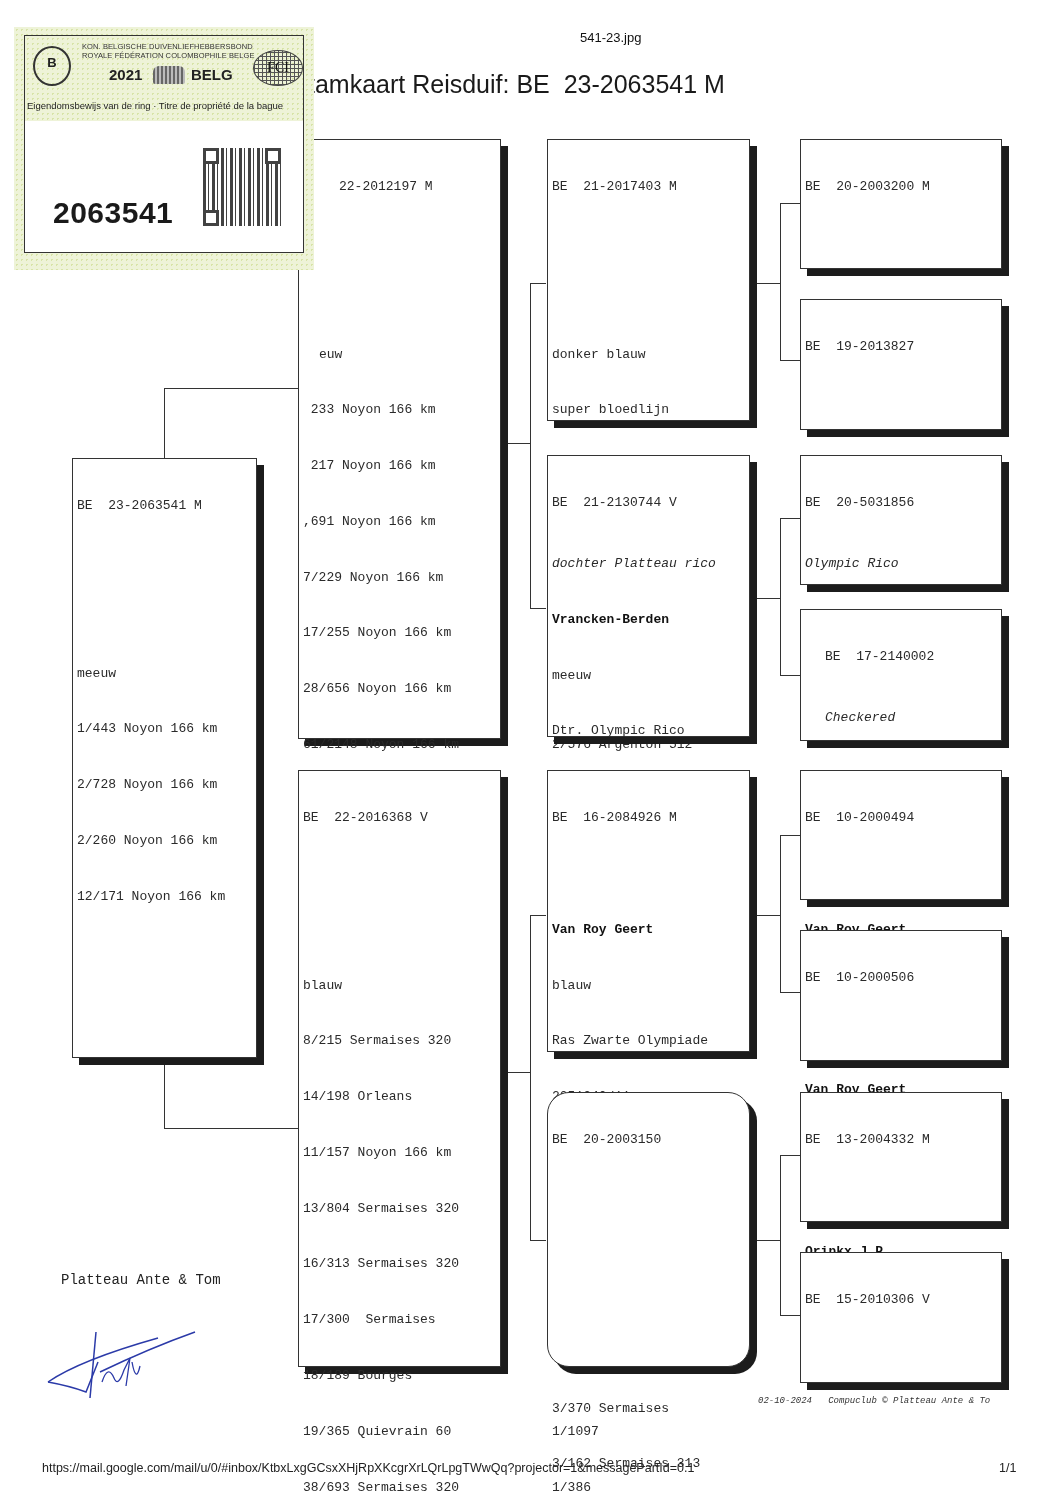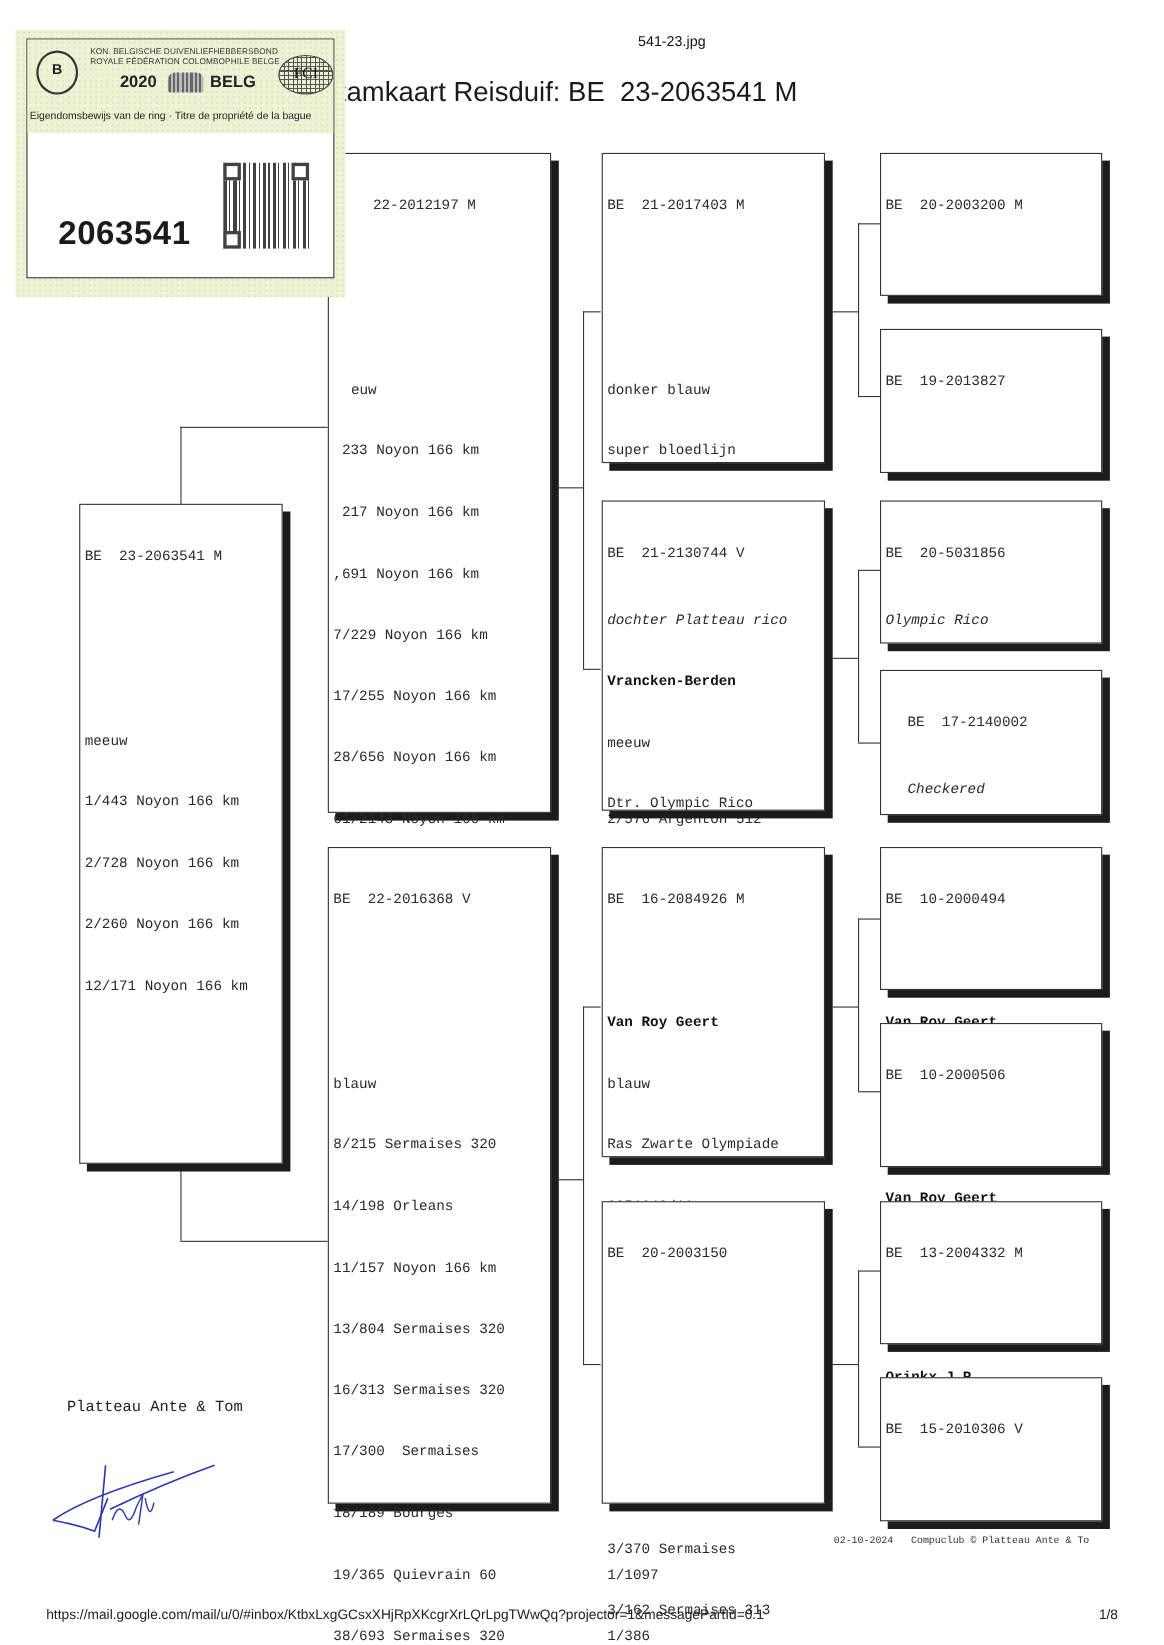--- a/index.html
+++ b/index.html
@@ -98,21 +98,21 @@
   }
   .crown {
     position: absolute; left: 128px; top: 30px; width: 32px; height: 18px;
     border-radius: 6px 6px 2px 2px;
     background: repeating-linear-gradient(90deg, #666 0 2px, #bbb 2px 4px);
   }
   .owner-name {
     left: 61px; top: 1272px; font-size: 14px; color: #222; white-space: pre;
   }
   .footer-credit {
-    left: 758px; top: 1396px; font-size: 9px; color: #333; white-space: pre; text-align: right;
+    left: 758px; top: 1396px; font-size: 9px; font-style: italic; color: #333; white-space: pre; text-align: right;
   }
   .url {
     font-family: "Liberation Sans", sans-serif; font-size: 12.5px; color: #222;
     left: 42px; top: 1461px;
   }
   .pagecount {
     font-family: "Liberation Sans", sans-serif; font-size: 12.5px; color: #222;
     left: 999px; top: 1461px;
   }
   .signature { left: 40px; top: 1320px; }
@@ -248,21 +248,21 @@
   <span class="ln"></span>
   <span class="ln">1ste Olympied 2013</span>
   <span class="ln">Nitra</span>
   <span class="ln">7 x 1ste prize</span>
   <span class="ln"></span>
   <span class="ln">1/1097</span>
   <span class="ln">1/386</span>
   
 </div>
 
-<div class="box" style="left:547px; top:1092px; width:203px; height:275px;">
+<div class="box" style="left:547px; top:1092px; width:203px; height:275px;border-radius:22px;">
   <span class="ring">BE  20-2003150</span>
   <span class="ln"></span>
   <span class="ln"></span>
   <span class="ln"></span>
   <span class="ln" style="min-height:8px;"></span>
   <span class="ln">3/370 Sermaises</span>
   <span class="ln">3/162 Sermaises 313</span>
   
   
   
@@ -338,21 +338,21 @@
   
   
 </div>
 
 <div class="abs card">
   <div class="card-inner">
     <div class="card-top">
       <div class="logo-b">B</div>
       <div class="org1">KON. BELGISCHE DUIVENLIEFHEBBERSBOND</div>
       <div class="org2">ROYALE FÉDÉRATION COLOMBOPHILE BELGE</div>
-      <div class="year">2020</div>
+      <div class="year">2021</div>
       <div class="crown"></div>
       <div class="country">BELG</div>
       <div class="logo-fci">FCI</div>
       <div class="ownership">Eigendomsbewijs van de ring · Titre de propriété de la bague</div>
     </div>
     <div class="ring-number">2063541</div>
     <div class="qr">
         <div class="qr-c"></div>
       </div>
   </div>
@@ -362,13 +362,13 @@
 <svg class="abs signature" width="170" height="80" viewBox="0 0 170 80">
   <path d="M8,62 Q40,40 118,18" stroke="#2b3aa8" stroke-width="1.5" fill="none"></path>
   <path d="M8,62 Q30,66 46,72 L58,42" stroke="#2b3aa8" stroke-width="1.5" fill="none"></path>
   <path d="M56,12 L50,78" stroke="#2b3aa8" stroke-width="1.5" fill="none"></path>
   <path d="M62,62 Q68,44 74,58 Q78,68 84,50 L90,38 L86,66 M92,42 Q96,64 100,46" stroke="#2b3aa8" stroke-width="1.3" fill="none"></path>
   <path d="M60,52 Q110,28 155,12" stroke="#2b3aa8" stroke-width="1.5" fill="none"></path>
 </svg>
 <div class="abs footer-credit"><span>02-10-2024</span>   <span>Compuclub © Platteau Ante &amp; To</span></div>
 
 <div class="abs url">https://mail.google.com/mail/u/0/#inbox/KtbxLxgGCsxXHjRpXKcgrXrLQrLpgTWwQq?projector=1&amp;messagePartId=0.1</div>
-<div class="abs pagecount">1/8</div>
+<div class="abs pagecount">1/1</div>
 
 </body></html>

